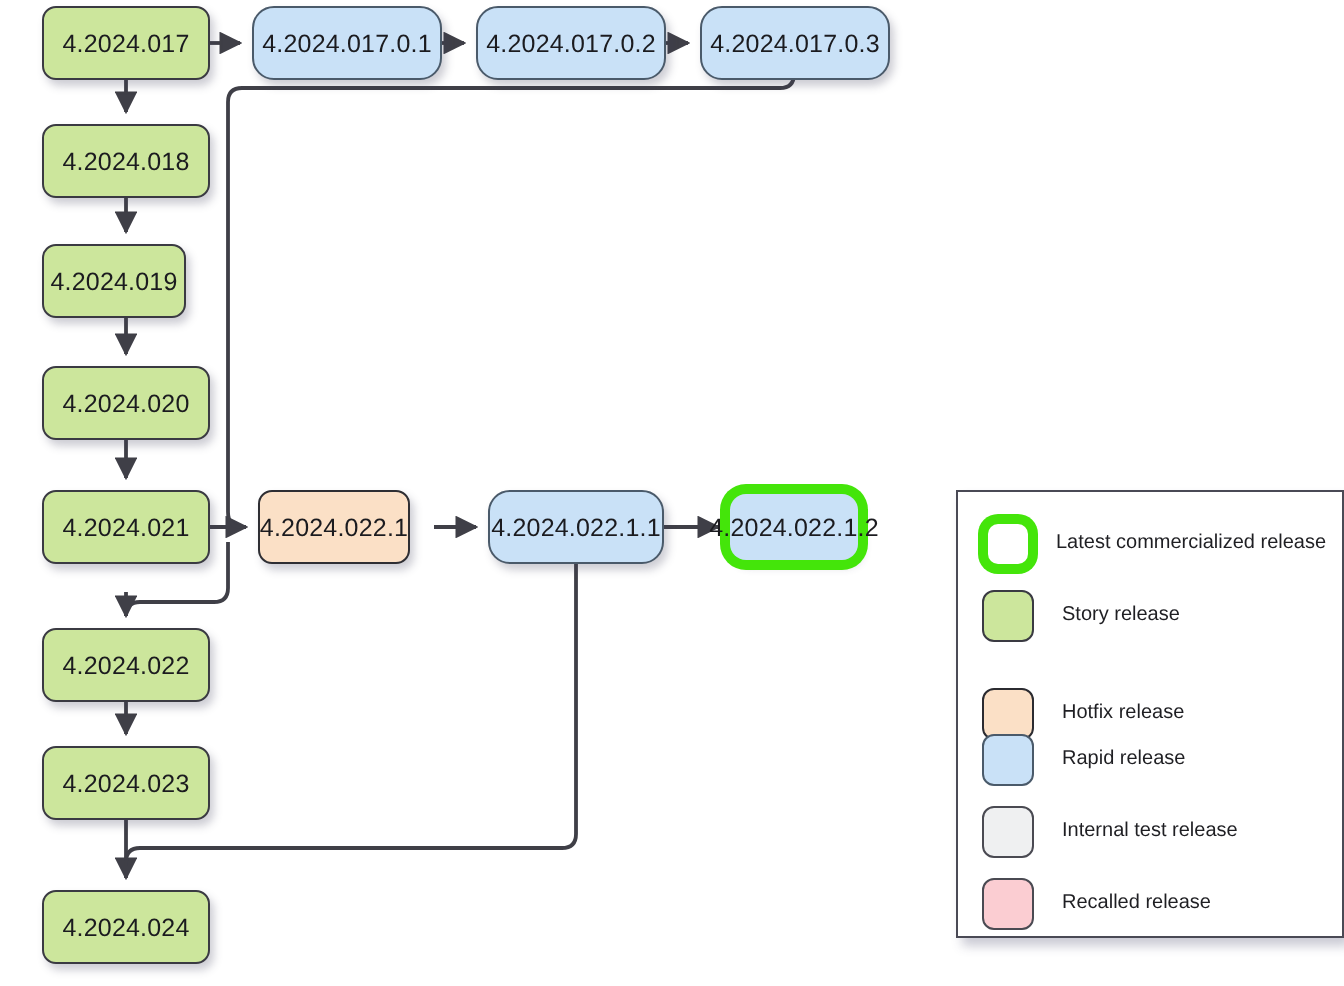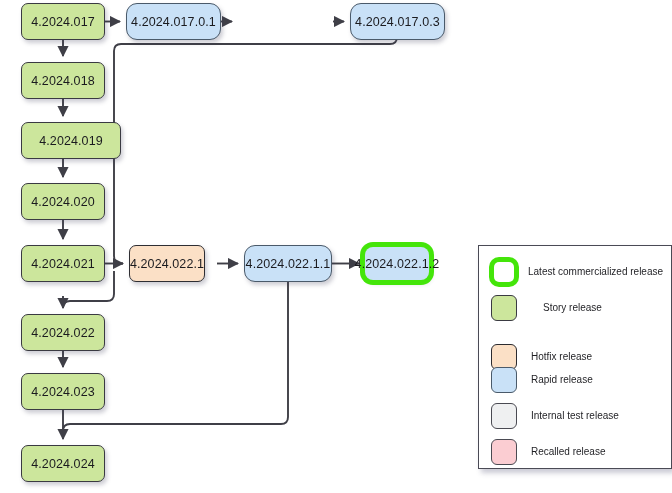--- a/index.html
+++ b/index.html
@@ -139,28 +139,31 @@
       <path d="M 272 282 L 272 417 Q 272 424 265 424 L 54 424 Q 47 424 47 431 L 47 433"></path>
     </g>
   </svg>
 
   <div class="node story" style="left:5px; top:3px; width:84px; height:37px;">
     <span>4.2024.017</span>
   </div>
   <div class="node rapid" style="left:110px; top:3px; width:95px; height:37px;">
     <span>4.2024.017.0.1</span>
   </div>
+  <div class="node rapid" style="left:222px; top:3px; width:95px; height:37px;">
+    <span>4.2024.017.0.2</span>
+  </div>
   <div class="node rapid" style="left:334px; top:3px; width:95px; height:37px;">
     <span>4.2024.017.0.3</span>
   </div>
 
   <div class="node story" style="left:5px; top:62px; width:84px; height:37px;">
     <span>4.2024.018</span>
   </div>
-  <div class="node story" style="left:5px; top:122px; width:100px; height:37px;">
+  <div class="node story" style="left:5px; top:122px; width:72px; height:37px;">
     <span>4.2024.019</span>
   </div>
   <div class="node story" style="left:5px; top:183px; width:84px; height:37px;">
     <span>4.2024.020</span>
   </div>
   <div class="node story" style="left:5px; top:245px; width:84px; height:37px;">
     <span>4.2024.021</span>
   </div>
 
   <div class="node hotfix" style="left:113px; top:245px; width:76px; height:37px;">
@@ -181,21 +184,21 @@
   </div>
   <div class="node story" style="left:5px; top:445px; width:84px; height:37px;">
     <span>4.2024.024</span>
   </div>
 
   <div id="legend">
     <div class="legend-row" style="top:8px;">
       <span class="swatch sw-latest"></span>
       <span class="legend-label">Latest commercialized release</span>
     </div>
-    <div class="legend-row" style="top:44px;gap:12px;">
+    <div class="legend-row" style="top:44px;">
       <span class="swatch sw-story"></span>
       <span class="legend-label">Story release</span>
     </div>
     <div class="legend-row" style="top:93px;">
       <span class="swatch sw-hotfix"></span>
       <span class="legend-label">Hotfix release</span>
     </div>
     <div class="legend-row" style="top:116px;">
       <span class="swatch sw-rapid"></span>
       <span class="legend-label">Rapid release</span>

